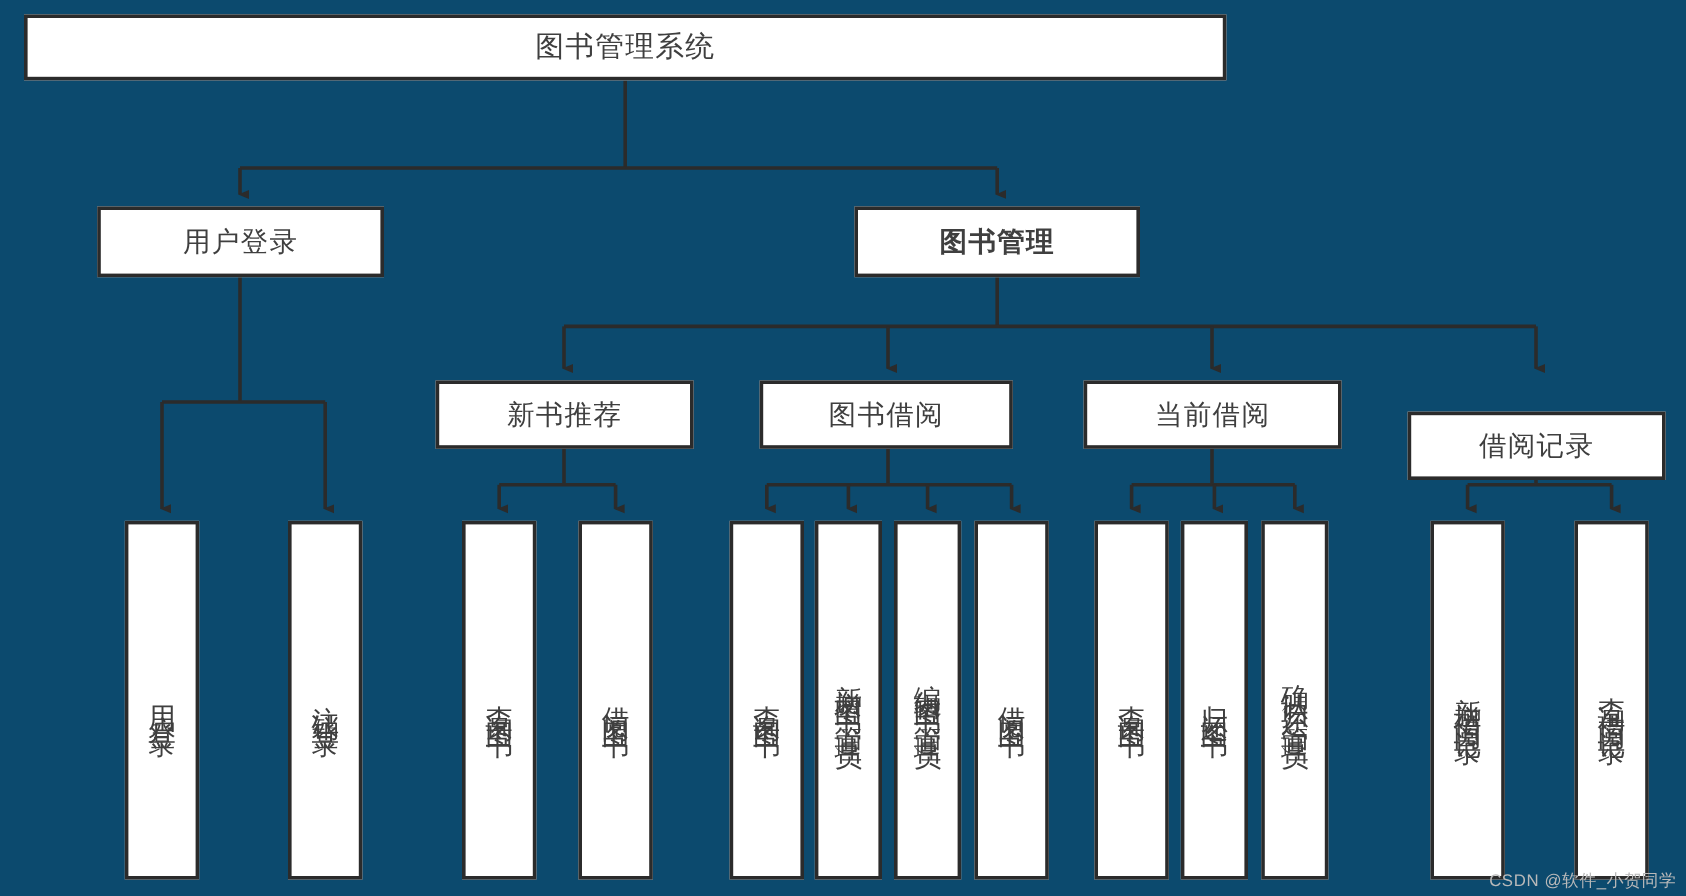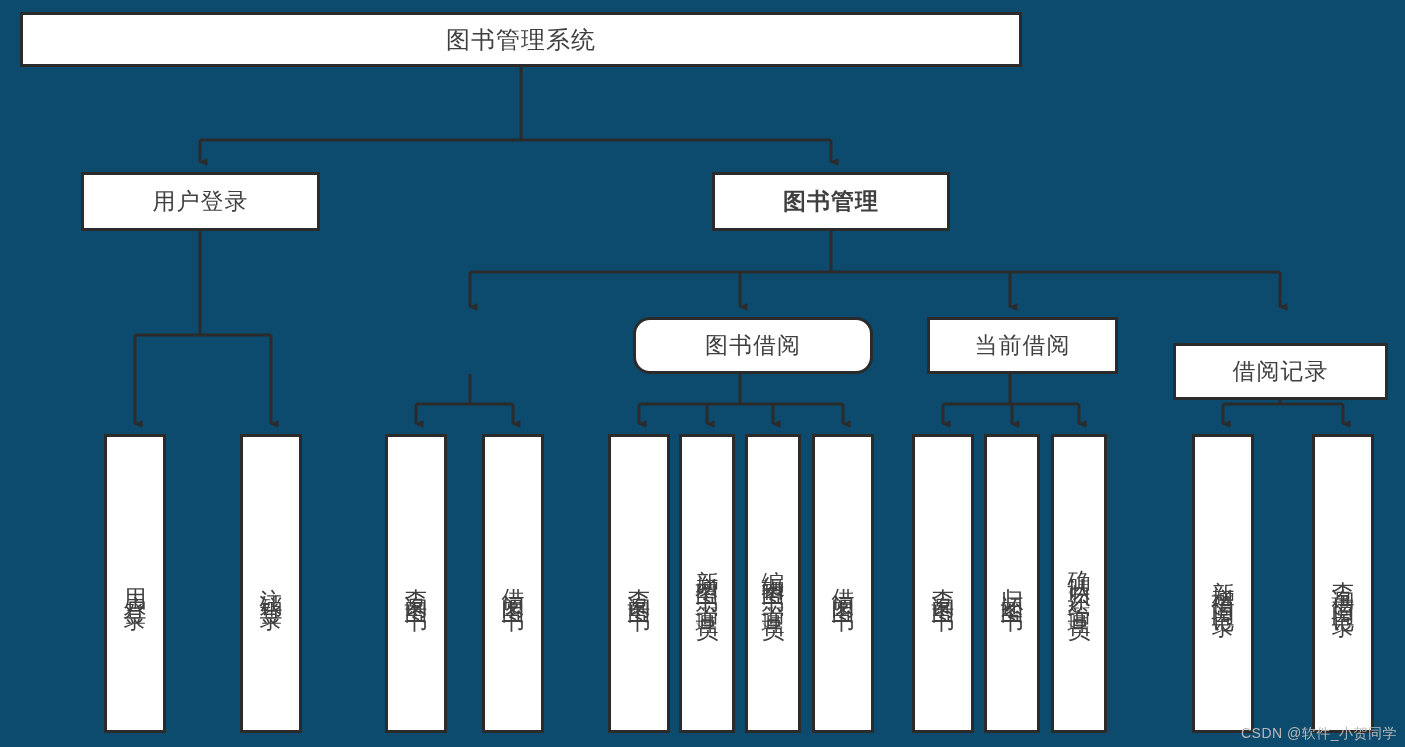--- a/index.html
+++ b/index.html
@@ -121,26 +121,29 @@
   </div>
 
   <div class="node h-node" style="left:81px;top:172px;width:239px;height:59px;">
     <span class="lbl">用户登录</span>
   </div>
 
   <div class="node h-node" style="left:712px;top:172px;width:238px;height:59px;font-weight:bold;">
     <span class="lbl">图书管理</span>
   </div>
 
-
-  <div class="node h-node" style="left:633px;top:317px;width:240px;height:57px;border-radius:17px;">
+  <div class="node h-node" style="left:363px;top:317px;width:215px;height:57px;">
+    <span class="lbl">新书推荐</span>
+  </div>
+
+  <div class="node h-node" style="left:633px;top:317px;width:211px;height:57px;">
     <span class="lbl">图书借阅</span>
   </div>
 
-  <div class="node h-node" style="left:903px;top:317px;width:191px;height:57px;margin-left:24px;">
+  <div class="node h-node" style="left:903px;top:317px;width:215px;height:57px;">
     <span class="lbl">当前借阅</span>
   </div>
 
   <div class="node h-node" style="left:1173px;top:317px;width:215px;height:57px;margin-top:26px;">
     <span class="lbl">借阅记录</span>
   </div>
 
   <div class="node v-node" style="left:104px;top:434px;width:62px;height:299px;">
     <span class="lbl">用户登录</span>
   </div>

